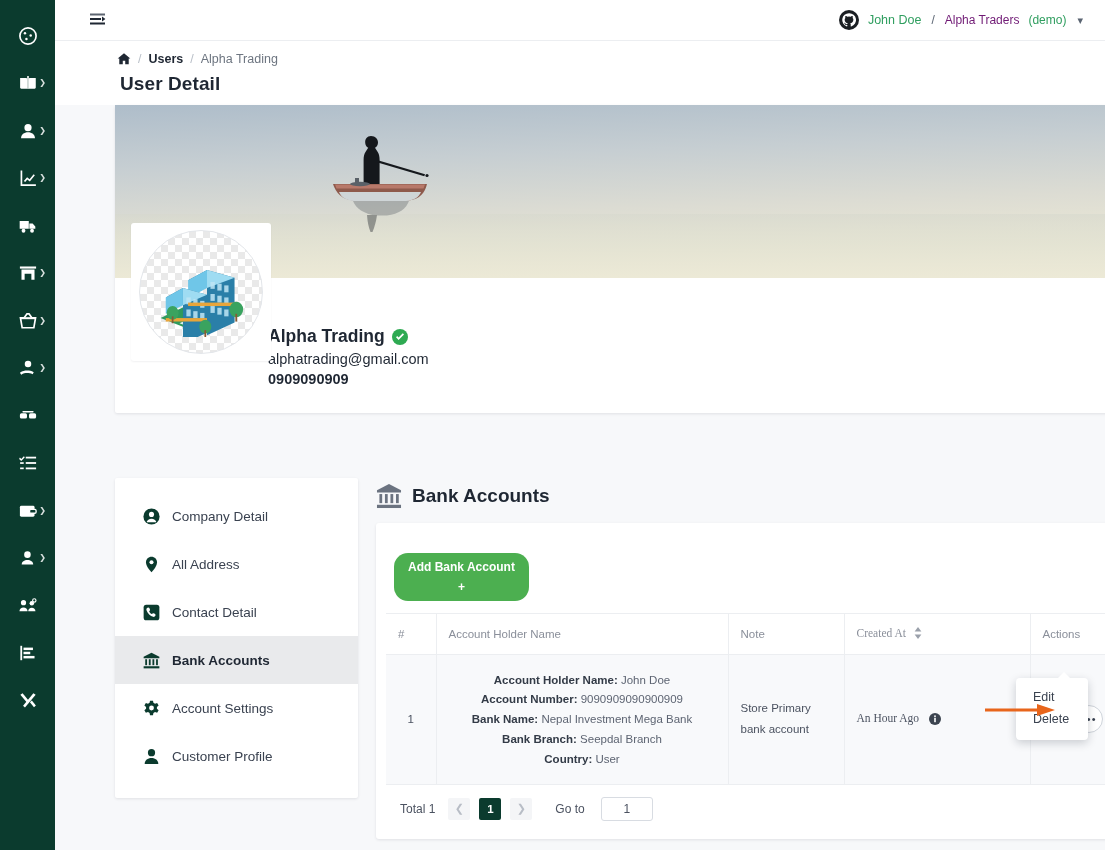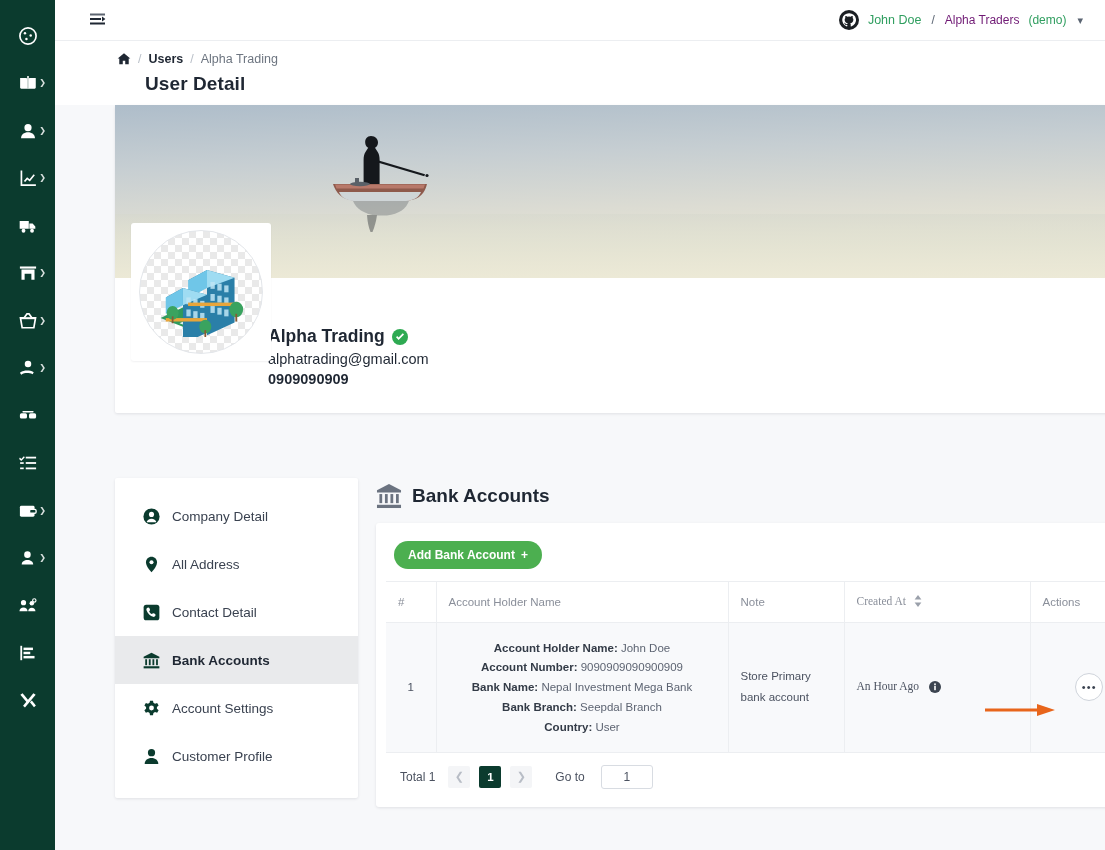--- a/index.html
+++ b/index.html
@@ -50,21 +50,21 @@
   .uchev { font-size: 11px; color: #5a6472; margin-left: 2px; }
 
   
   .crumbbar { background: #ffffff; padding: 8px 0 10px 0; }
   .crumb { display: flex; align-items: center; gap: 7px; padding-left: 62px; height: 20px; }
   .crumb .home { width: 14px; height: 14px; display: inline-block; }
   .crumb .home svg { width: 14px; height: 14px; fill: #1f2733; display: block; }
   .crumb .slash { color: #b9bfc8; font-size: 12.5px; }
   .crumb .c-users { font-size: 12.5px; color: #1f2733; font-weight: bold; cursor: pointer; }
   .crumb .c-cur { font-size: 12.5px; color: #6d7580; }
-  .page-title { padding-left: 90px; font-size: 19px; font-weight: bold; color: #1f2733; margin-top: 4px; letter-spacing: .1px; }
+  .page-title { padding-left: 65px; font-size: 19px; font-weight: bold; color: #1f2733; margin-top: 4px; letter-spacing: .1px; }
 
   
   .body { flex: 1 1 auto; padding: 0 0 0 0; background: #f7f8fa; position: relative; }
 
   
   .profile-card {
     position: absolute; left: 60px; top: 0px; width: 1029px;
     background: #ffffff; border-radius: 2px;
     box-shadow: 0 1px 3px rgba(16,24,40,.10);
     overflow: visible;
@@ -134,21 +134,22 @@
   .table-card {
     background: #ffffff; border-radius: 3px;
     box-shadow: 0 1px 3px rgba(16,24,40,.10);
     padding: 14px 10px 10px 10px; position: relative;
   }
   .addbtn {
     display: inline-flex; align-items: center; gap: 6px;
     background: #4caf50; color: #ffffff; border: none; border-radius: 14px;
     font-size: 12px; font-weight: bold; padding: 7px 14px;
     cursor: pointer; font-family: "Liberation Sans", sans-serif;
-    margin: 4px 0 12px 8px;
+    margin: 16px 0 12px 8px;
+    flex-direction: column;
   }
 
   table.grid { width: 100%; border-collapse: collapse; table-layout: fixed; }
   table.grid th {
     text-align: left; font-size: 11.5px; color: #8a8f9a; font-weight: normal;
     padding: 13px 12px; border-top: 1px solid #eceef1; border-bottom: 1px solid #eceef1;
     border-right: 1px solid #eceef1; background: #ffffff; vertical-align: middle;
   }
   table.grid th:last-child { border-right: none; }
   table.grid td {
@@ -629,20 +630,24 @@
                         </svg>
                     </span>
                   </td>
                   <td class="col-actions">
                     <span class="dots-btn">•••</span>
                   </td>
                 </tr>
               </tbody>
             </table>
 
+            <div class="dropdown">
+              <div class="dd-item">Edit</div>
+              <div class="dd-item">Delete</div>
+            </div>
 
             <div class="pagination">
               <span class="total">Total 1</span>
               <span class="pg-btn">❮</span>
               <span class="pg-num">1</span>
               <span class="pg-btn">❯</span>
               <span class="goto">Go to</span>
               <input class="goto-input" type="text" value="1" style="">
             </div>
           </div>

